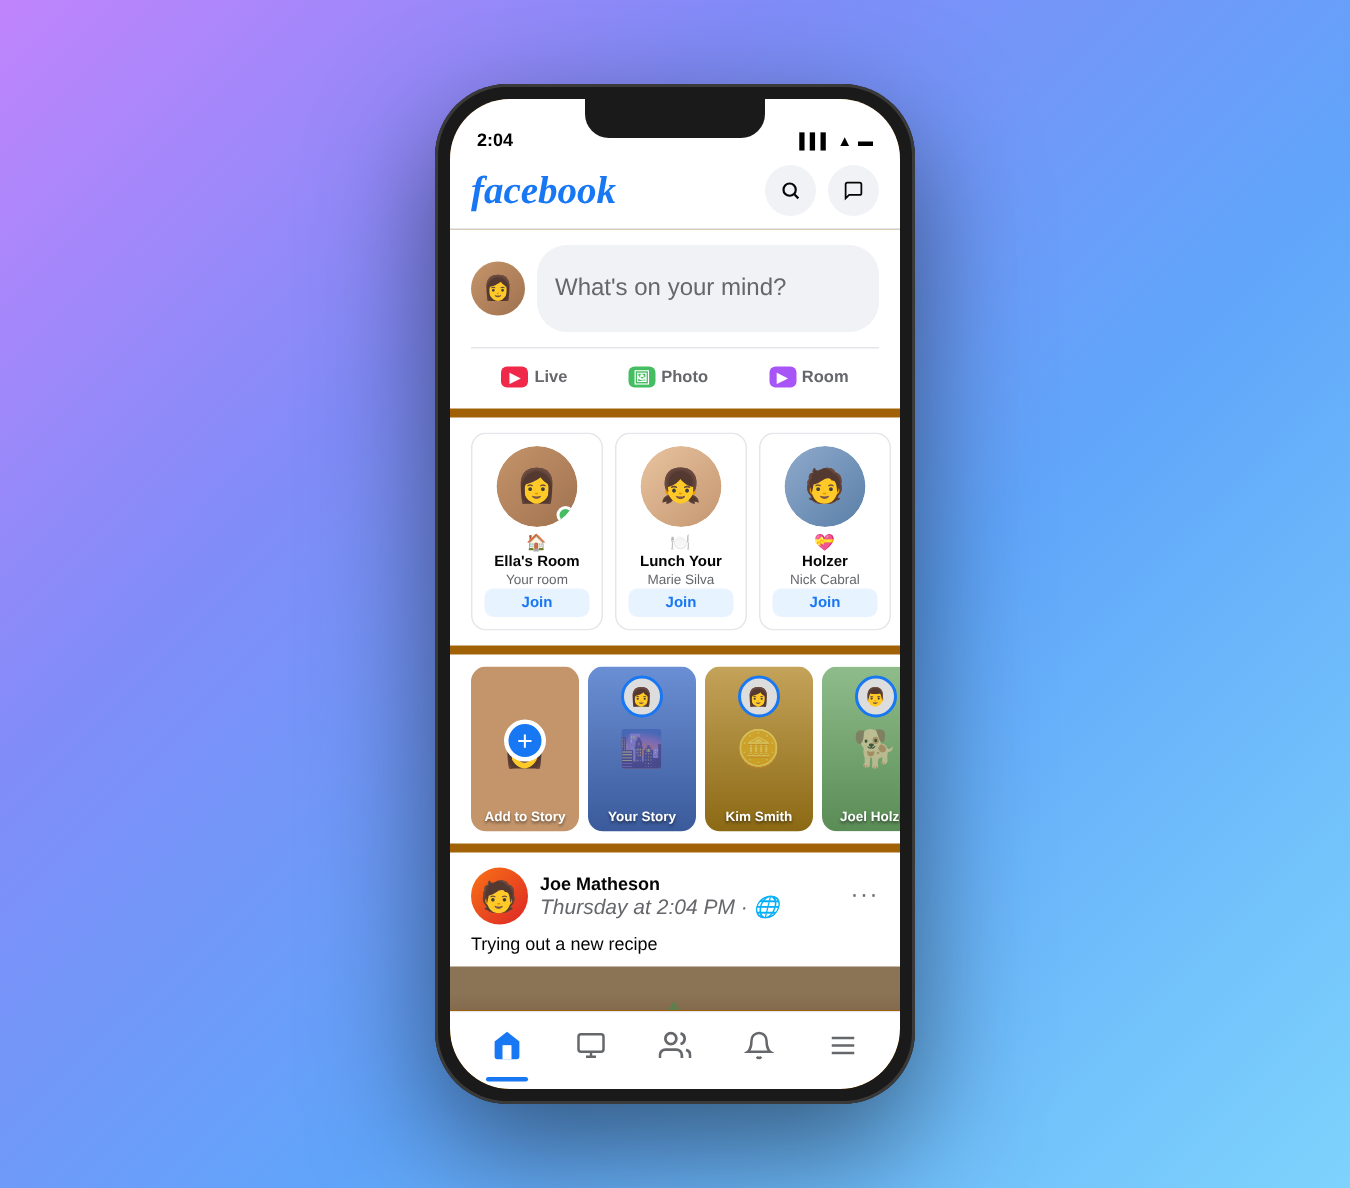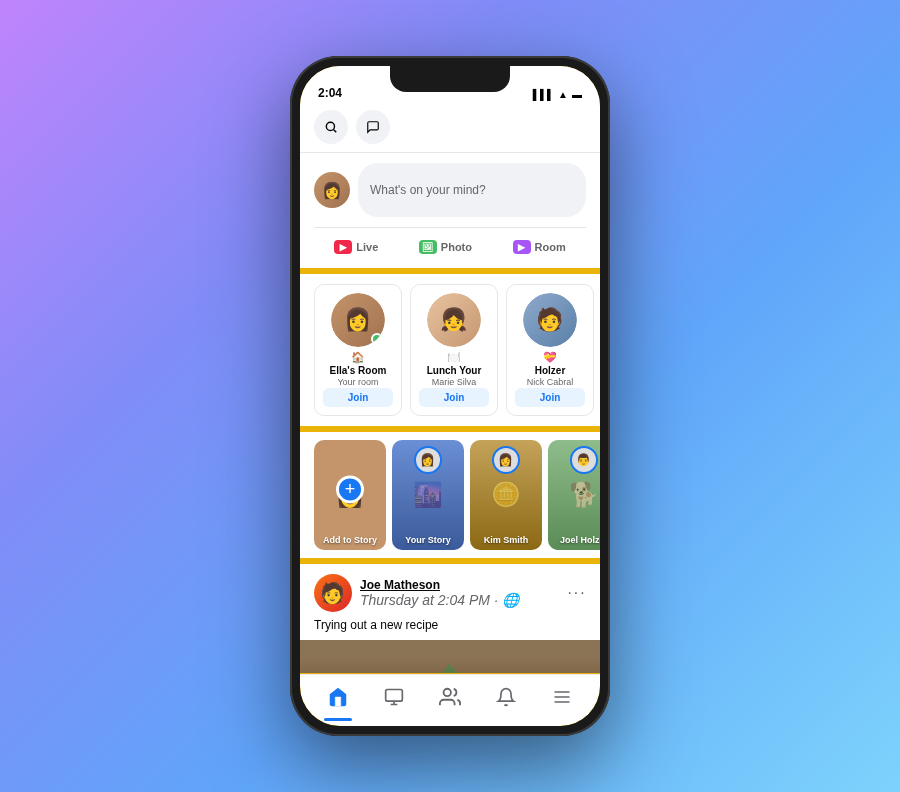--- a/index.html
+++ b/index.html
@@ -21,21 +21,21 @@
       background: #1a1a1a;
       border-radius: 48px;
       position: relative;
       box-shadow: 0 30px 80px rgba(0,0,0,0.5), inset 0 0 0 2px #3a3a3a;
       padding: 10px;
     }
 
     .phone-inner {
       width: 100%;
       height: 100%;
-      background: #eab308;
+      background: #a16207;
       border-radius: 40px;
       overflow: hidden;
       position: relative;
     }
 
     
     .notch {
       position: absolute;
       top: 0;
       left: 50%;
@@ -133,21 +133,21 @@
       align-items: center;
       justify-content: center;
       font-size: 16px;
     }
     .composer-input {
       flex: 1;
       background: #f0f2f5;
       border: none;
       border-radius: 20px;
       padding: 20px 12px;
-      font-size: 12px;
+      font-size: 16px;
       color: #65676b;
     }
     .composer-actions {
       display: flex;
       justify-content: space-around;
       border-top: 1px solid #e4e6ea;
       padding-top: 8px;
     }
     .composer-action {
       display: flex;
@@ -350,21 +350,20 @@
       display: flex;
       align-items: center;
       justify-content: center;
       font-size: 14px;
       overflow: hidden;
     }
     .post-name {
       font-size: 12px;
       font-weight: 700;
       color: #050505;
-      text-decoration: underline;
     }
     .post-meta {
       font-size: 14px;
       color: #65676b;
       display: flex;
       align-items: center;
       gap: 3px;
       font-style: italic;
     }
     .post-more {
@@ -443,20 +442,21 @@
     <div class="status-bar">
       <span class="status-time">2:04</span>
       <div class="status-icons">
         <span>▌▌▌</span>
         <span>▲</span>
         <span>▬</span>
       </div>
     </div>
 
     <div class="app-header">
+      <span class="fb-logo">facebook</span>
       <div class="header-icons">
         <div class="header-icon-btn">
           <svg width="14" height="14" viewBox="0 0 24 24" fill="none" stroke="#050505" stroke-width="2.5">
             <circle cx="11" cy="11" r="7"></circle>
               <line x1="21" y1="21" x2="16.65" y2="16.65"></line>
           </svg>
         </div>
         <div class="header-icon-btn">
           <svg width="14" height="14" viewBox="0 0 24 24" fill="none" stroke="#050505" stroke-width="2">
             <path d="M21 15a2 2 0 0 1-2 2H7l-4 4V5a2 2 0 0 1 2-2h14a2 2 0 0 1 2 2z"></path>

